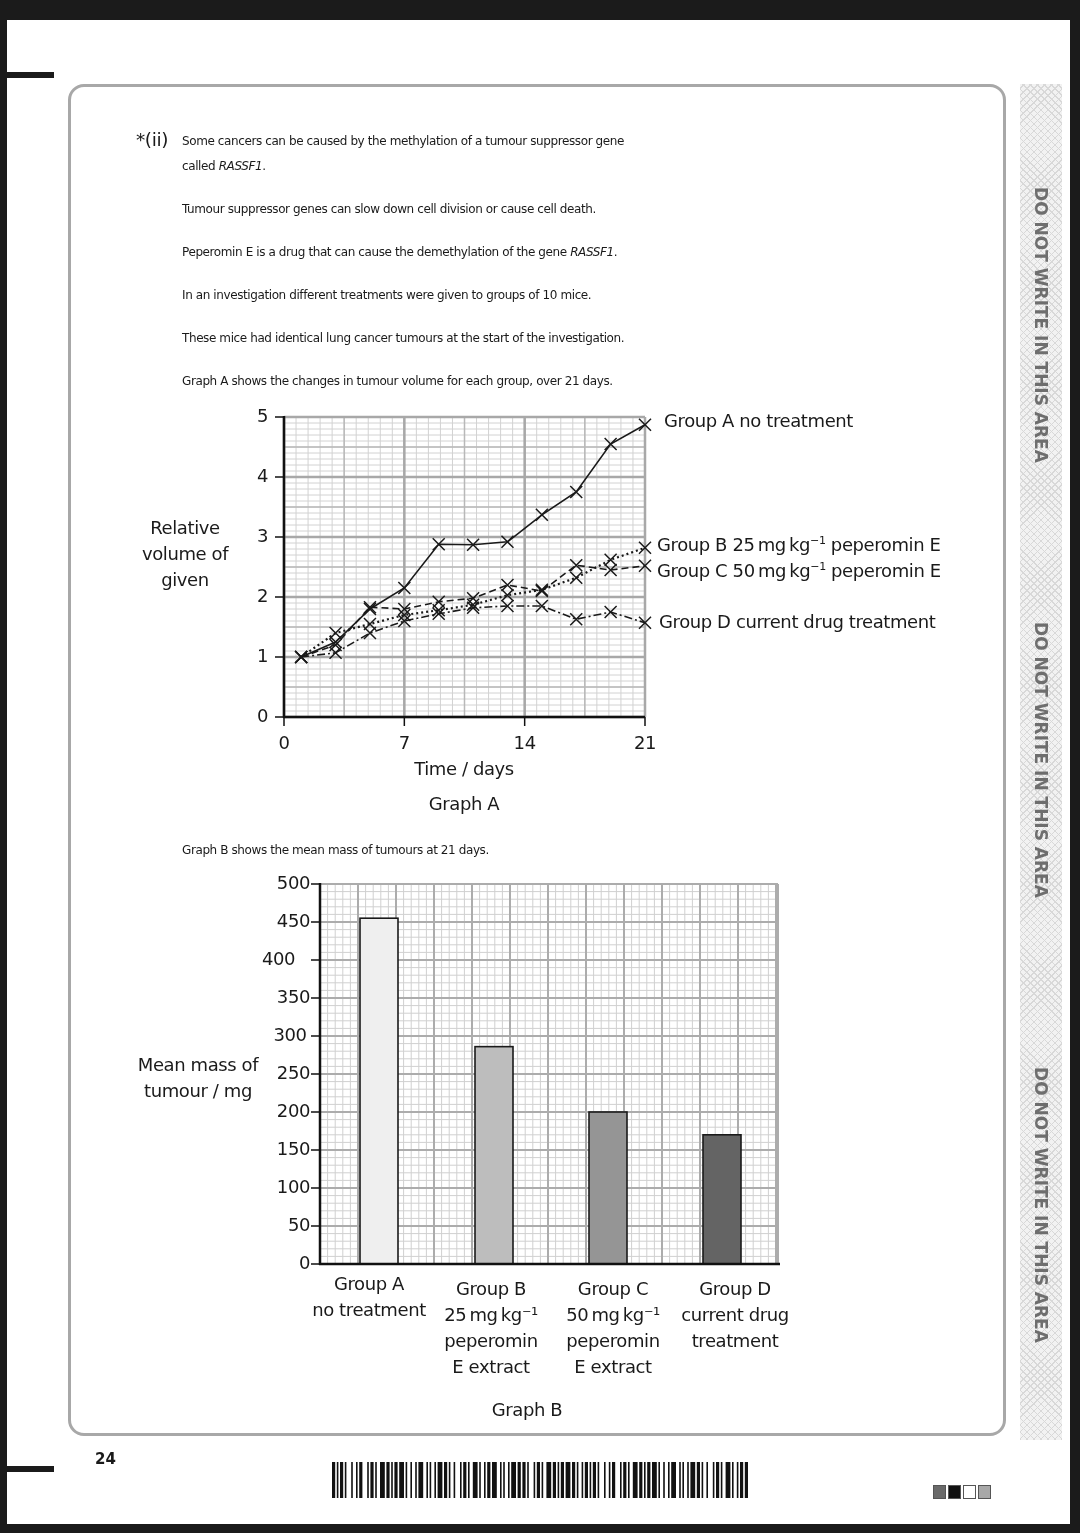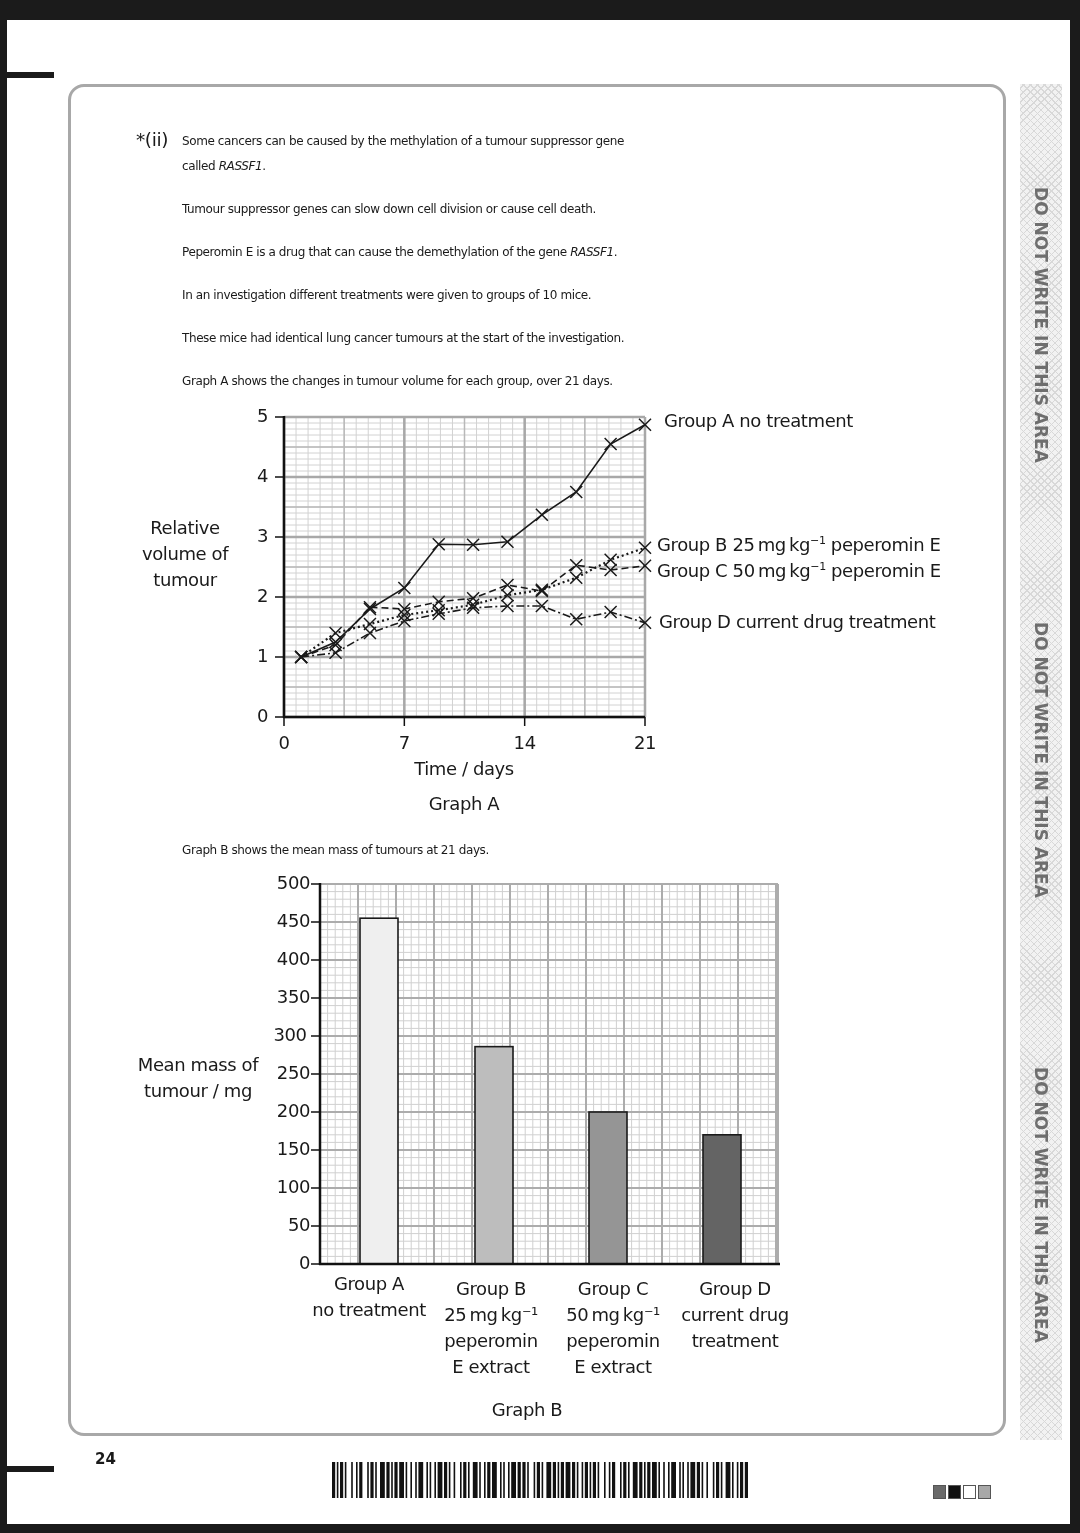--- a/index.html
+++ b/index.html
@@ -410,21 +410,21 @@
     <line x1="311" y1="1036" x2="320" y2="1036" stroke="#111" stroke-width="1.5"></line>
     <line x1="311" y1="998" x2="320" y2="998" stroke="#111" stroke-width="1.5"></line>
     <line x1="311" y1="960" x2="320" y2="960" stroke="#111" stroke-width="1.5"></line>
     <line x1="311" y1="922" x2="320" y2="922" stroke="#111" stroke-width="1.5"></line>
     <line x1="311" y1="884" x2="320" y2="884" stroke="#111" stroke-width="1.5"></line>
   </svg>
 
 <div class="lbl center" style="left:130px; top:515px; width:110px; line-height:26px;">
   <div>Relative</div>
   <div>volume of</div>
-  <div>tumour</div>
+  <div>given</div>
 </div>
 <div id="ga-yticks">
     <div class="lbl" style="left: 240px; top: 705px; width: 28px; text-align: right;">0</div>
     <div class="lbl" style="left: 240px; top: 645px; width: 28px; text-align: right;">1</div>
     <div class="lbl" style="left: 240px; top: 585px; width: 28px; text-align: right;">2</div>
     <div class="lbl" style="left: 240px; top: 525px; width: 28px; text-align: right;">3</div>
     <div class="lbl" style="left: 240px; top: 465px; width: 28px; text-align: right;">4</div>
     <div class="lbl" style="left: 240px; top: 405px; width: 28px; text-align: right;">5</div>
   </div>
 <div id="ga-xticks">
@@ -449,21 +449,21 @@
 </div>
 <div id="gb-yticks">
     <div class="lbl" style="left: 262px; top: 1252px; width: 48px; text-align: right;">0</div>
     <div class="lbl" style="left: 262px; top: 1214px; width: 48px; text-align: right;">50</div>
     <div class="lbl" style="left: 262px; top: 1176px; width: 48px; text-align: right;">100</div>
     <div class="lbl" style="left: 262px; top: 1138px; width: 48px; text-align: right;">150</div>
     <div class="lbl" style="left: 262px; top: 1100px; width: 48px; text-align: right;">200</div>
     <div class="lbl" style="left: 262px; top: 1062px; width: 48px; text-align: right;">250</div>
     <div class="lbl" style="left: 266px; top: 1024px; width: 48px; text-align: center;">300</div>
     <div class="lbl" style="left: 262px; top: 986px; width: 48px; text-align: right;">350</div>
-    <div class="lbl" style="left: 262px; top: 948px; width: 48px; text-align: right;">400</div>
+    <div class="lbl" style="left: 262px; top: 948px; width: 48px; ">400</div>
     <div class="lbl" style="left: 262px; top: 910px; width: 48px; text-align: right;">450</div>
     <div class="lbl" style="left: 262px; top: 872px; width: 48px; text-align: right;">500</div>
   </div>
 
 <div class="lbl center" style="left:304px; top:1271px; width:130px; line-height:26px;">
   <div>Group A</div>
   <div>no treatment</div>
 </div>
 <div class="lbl center" style="left:431px; top:1276px; width:120px; line-height:26px;">
   <div>Group B</div>

